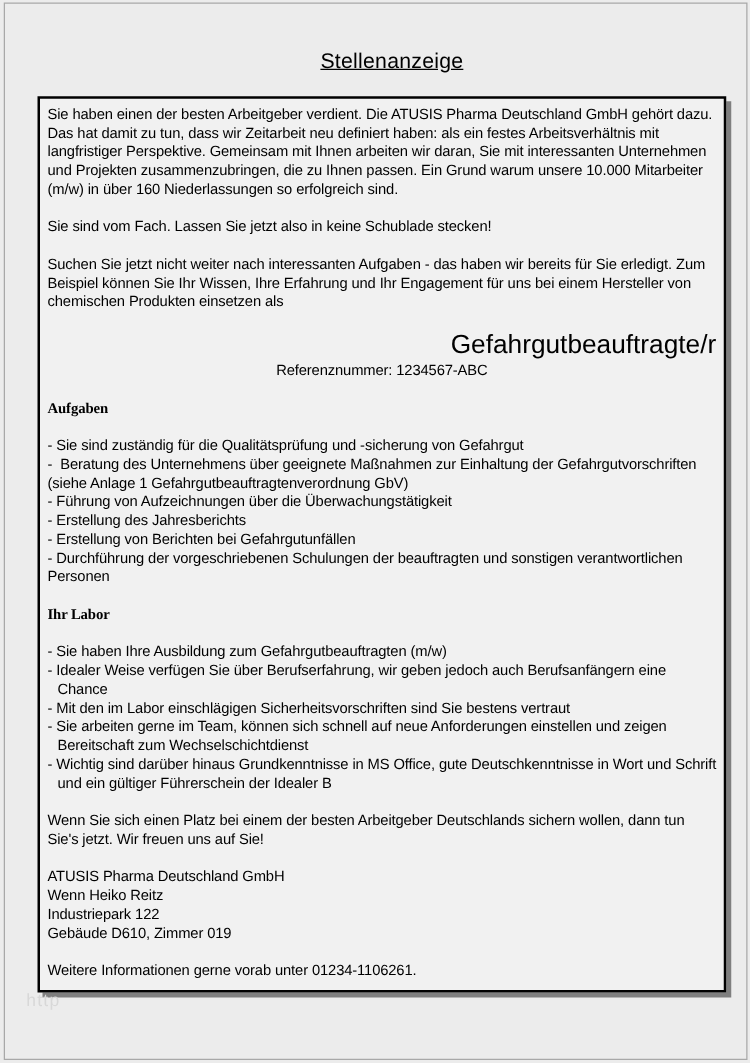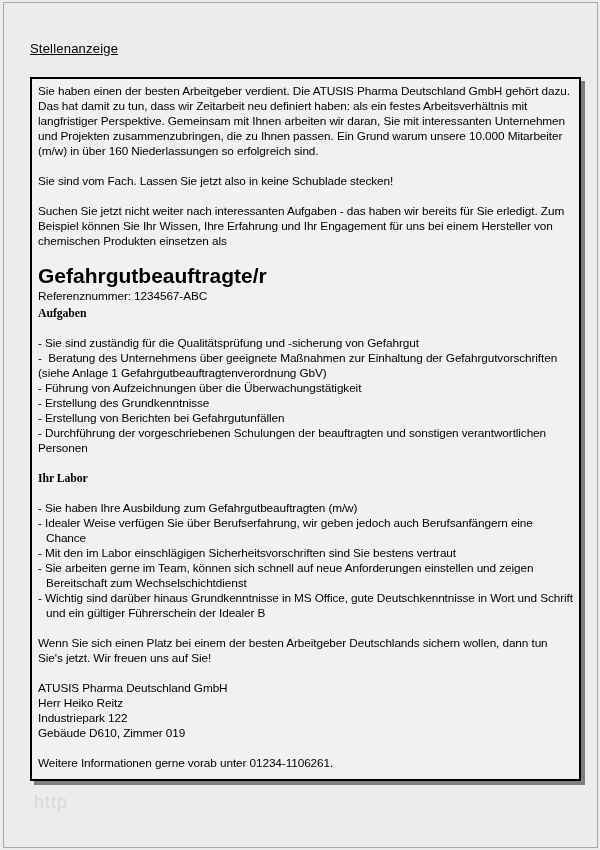--- a/index.html
+++ b/index.html
@@ -30,62 +30,64 @@
     top: 2px; left: 3px; right: 2px; bottom: 2px;
     border: 1px solid var(--frame-border);
   }
   .content {
     position: absolute;
     top: 3px; left: 4px; right: 3px; bottom: 3px;
     overflow: hidden;
   }
   .doc-title {
     margin: 36px 0 0 26px;
-    font-size: 13px;
+    font-size: 17px;
     line-height: 20px;
     text-decoration: underline;
     letter-spacing: 0.2px;
+    text-align: center;
   }
   .doc-box {
     margin: 18px 0 0 26px;
     width: 551px;
     background: var(--box-bg);
     border: 2px solid var(--box-border);
     box-shadow: 4px 4px 0 var(--box-shadow);
     padding: 5px 6px 8px 6px;
     font-size: 11.8px;
     line-height: 15px;
     letter-spacing: -0.1px;
   }
   .p { margin: 0 0 15px 0; }
   .job-title {
     margin: 9px 0 1px 0;
-    text-align: left;
+    text-align: right;
     font-size: 21px;
     line-height: 24px;
-    font-weight: bold;
+    font-weight: normal;
     letter-spacing: 0;
   }
   .ref {
-    margin: 0 0 2px 0;
+    text-align: center;
+    margin: 0 0 15px 0;
   }
   .section-heading {
     font-weight: bold;
     margin: 0 0 15px 0;
     font-family: Liberation Serif, serif;
   }
   .list { margin: 0 0 15px 0; }
   .list .li { white-space: pre-wrap; }
   .list.hang .li { padding-left: 8px; text-indent: -8px; }
   .address { margin: 0 0 15px 0; }
   .footer-note { margin: 0; }
   .watermark {
     position: absolute;
-    left: 34px; top: 792px;
-    font-size: 18px;
+    left: 21px; top: 792px;
+    font-size: 14px;
     letter-spacing: 1px;
     color: var(--watermark);
   }
 </style>
 </head>
 <body>
 
 <div class="viewport">
   <div class="page-frame"></div>
   <div class="content">
@@ -103,40 +105,40 @@
       <div class="job-title">Gefahrgutbeauftragte/r</div>
 
       <div class="ref">Referenznummer: 1234567-ABC</div>
 
       <div class="section-heading">Aufgaben</div>
 
       <div class="list">
           <div class="li">- Sie sind zuständig für die Qualitätsprüfung und -sicherung von Gefahrgut</div>
           <div class="li">-  Beratung des Unternehmens über geeignete Maßnahmen zur Einhaltung der Gefahrgutvorschriften (siehe Anlage 1 Gefahrgutbeauftragtenverordnung GbV)</div>
           <div class="li">- Führung von Aufzeichnungen über die Überwachungstätigkeit</div>
-          <div class="li">- Erstellung des Grundkenntnisse</div>
+          <div class="li">- Erstellung des Jahresberichts</div>
           <div class="li">- Erstellung von Berichten bei Gefahrgutunfällen</div>
           <div class="li">- Durchführung der vorgeschriebenen Schulungen der beauftragten und sonstigen verantwortlichen Personen</div>
         </div>
 
       <div class="section-heading">Ihr Labor</div>
 
       <div class="list hang">
           <div class="li">- Sie haben Ihre Ausbildung zum Gefahrgutbeauftragten (m/w)</div>
           <div class="li">- Idealer Weise verfügen Sie über Berufserfahrung, wir geben jedoch auch Berufsanfängern eine Chance</div>
           <div class="li">- Mit den im Labor einschlägigen Sicherheitsvorschriften sind Sie bestens vertraut</div>
           <div class="li">- Sie arbeiten gerne im Team, können sich schnell auf neue Anforderungen einstellen und zeigen Bereitschaft zum Wechselschichtdienst</div>
           <div class="li">- Wichtig sind darüber hinaus Grundkenntnisse in MS Office, gute Deutschkenntnisse in Wort und Schrift und ein gültiger Führerschein der Idealer B</div>
         </div>
 
       <div class="p">Wenn Sie sich einen Platz bei einem der besten Arbeitgeber Deutschlands sichern wollen, dann tun Sie's jetzt. Wir freuen uns auf Sie!</div>
 
       <div class="address">
           <div class="li">ATUSIS Pharma Deutschland GmbH</div>
-          <div class="li">Herr Heiko Reitz</div>
+          <div class="li">Wenn Heiko Reitz</div>
           <div class="li">Industriepark 122</div>
           <div class="li">Gebäude D610, Zimmer 019</div>
         </div>
 
       <div class="footer-note">Weitere Informationen gerne vorab unter 01234-1106261.</div>
 
     </div>
   </div>
 
   <div class="watermark">http</div>

